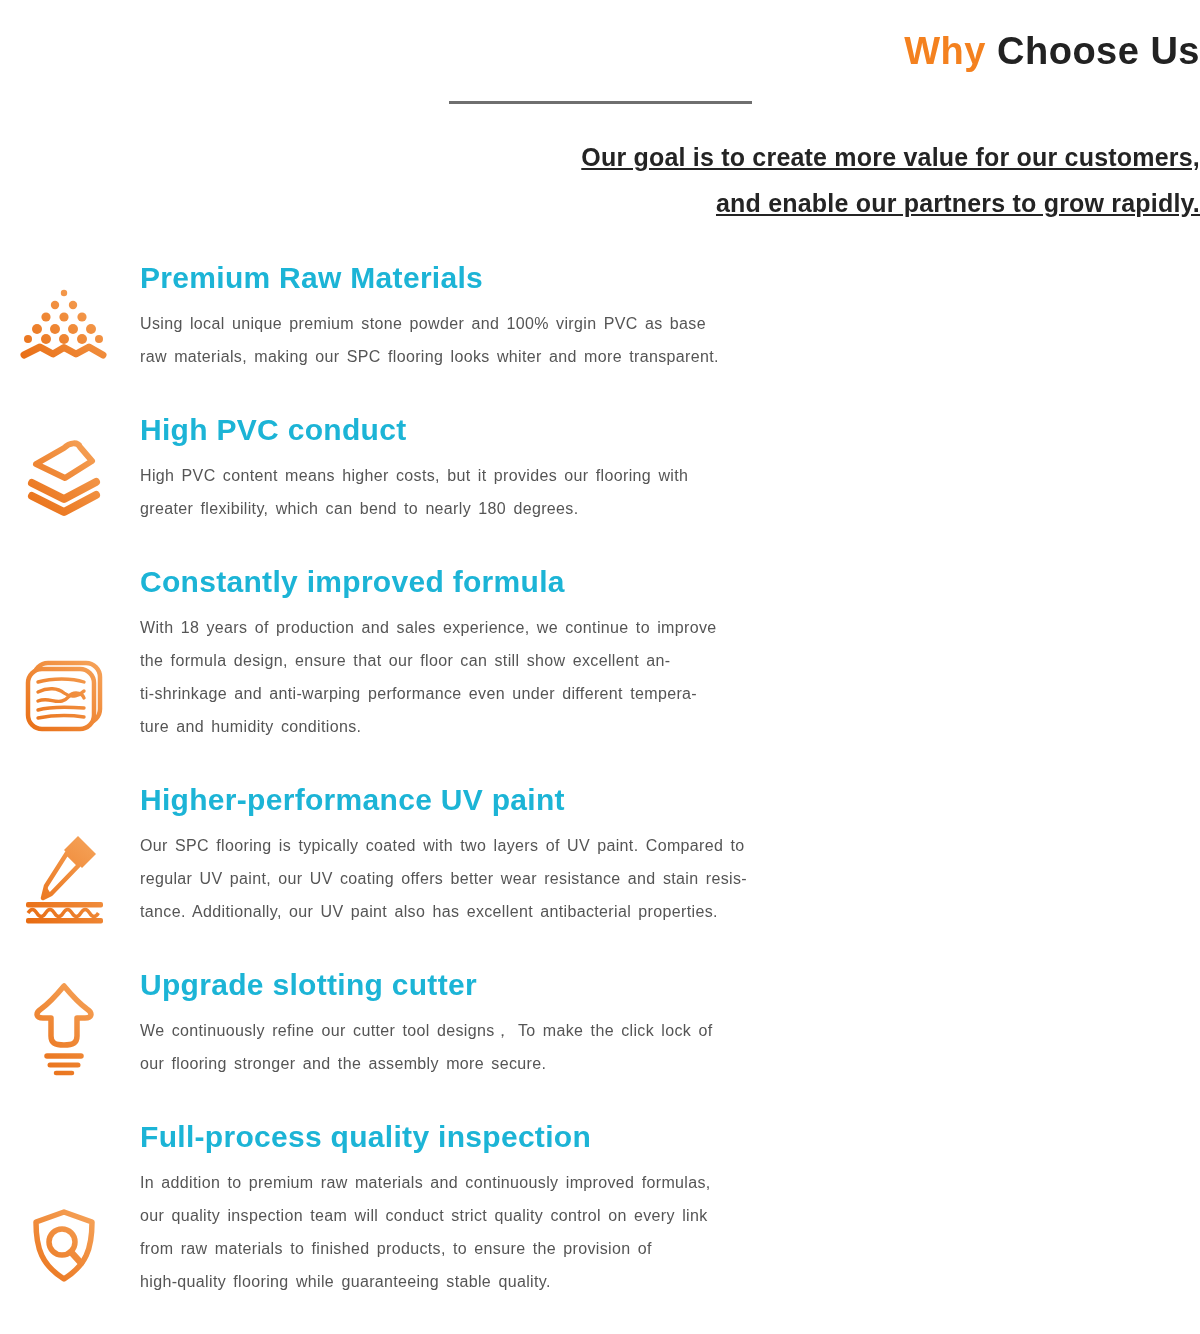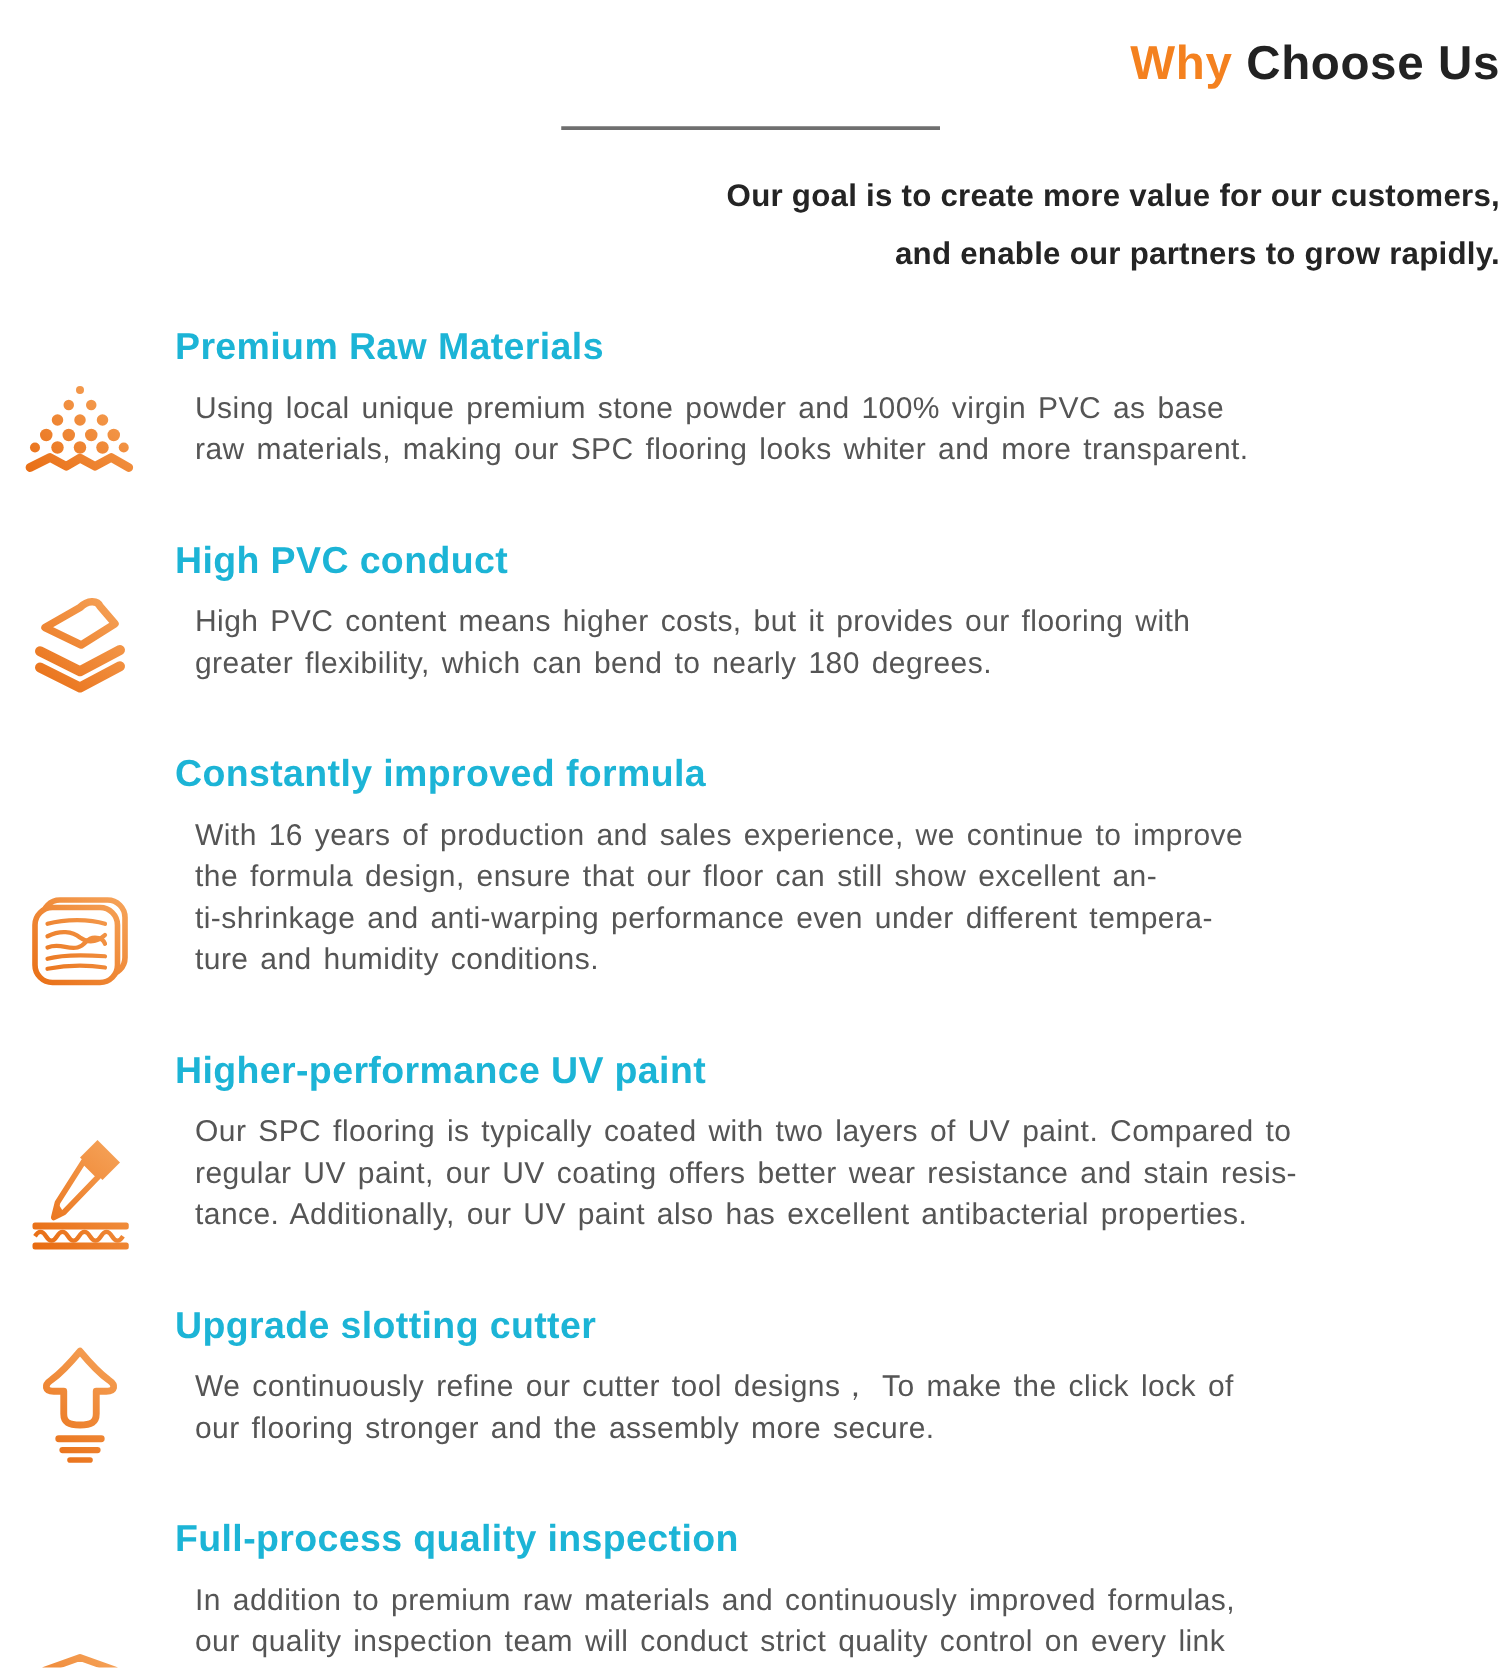--- a/index.html
+++ b/index.html
@@ -13,38 +13,38 @@
     font-size:38px;font-weight:bold;color:#222222;
     letter-spacing:0.5px;line-height:46px;margin:0;
   }
   .page-title .accent{color:#f4811f;}
   .title-divider{
     width:303px;height:3px;background:#6f6f6f;border:none;
     margin:27px auto 30px auto;
   }
   .subtitle{
     font-size:25px;font-weight:bold;color:#242424;
-    line-height:46px;margin:0;letter-spacing:0.2px;
+    line-height:46px;margin:0;letter-spacing:0.2px;text-decoration:underline;
   }
   .sections{margin-top:36px;}
   .feature-row{
     display:flex;align-items:flex-end;
     padding-left:18px;margin-bottom:41px;
   }
   .icon-box{
     flex:0 0 96px;width:96px;margin-right:26px;padding-top:2px;
   }
   .icon-box svg{display:block;}
   .feature-content{flex:1;min-width:0;}
   .feature-heading{
     font-size:30px;font-weight:bold;color:#1cb4d6;
     margin:0 0 13px 0;letter-spacing:0.3px;line-height:32px;
   }
   .feature-body{
-    font-size:24px;color:#555555;line-height:33px;margin:16px;
+    font-size:16px;color:#555555;line-height:33px;margin:0;
     letter-spacing:0.35px;word-spacing:2.5px;white-space:pre;
   }
 </style>
 </head>
 <body>
 
 <div class="hero">
   <h1 class="page-title"><span class="accent">Why</span><span> Choose Us</span></h1>
   <hr class="title-divider">
   <p class="subtitle">Our goal is to create more value for our customers,</p>
@@ -123,21 +123,21 @@
         <rect x="10" y="18" width="66" height="60" rx="14" fill="#ffffff" stroke="url(#g3)" stroke-width="4.5"></rect>
         <path d="M20,31 C34,27 54,27 66,31" fill="none" stroke="url(#g3)" stroke-width="3.4" stroke-linecap="round"></path>
         <path d="M20,41 C30,36 40,37 46,42 C54,48 62,44 66,40" fill="none" stroke="url(#g3)" stroke-width="3.4" stroke-linecap="round"></path>
         <path d="M20,50 C30,46 36,52 44,50 C52,48 50,42 58,42 C62,42 65,44 66,47" fill="none" stroke="url(#g3)" stroke-width="3.4" stroke-linecap="round"></path>
         <path d="M20,59 C34,55 52,56 66,57" fill="none" stroke="url(#g3)" stroke-width="3.4" stroke-linecap="round"></path>
         <path d="M20,67 C36,64 52,64 66,66" fill="none" stroke="url(#g3)" stroke-width="3.4" stroke-linecap="round"></path>
       </svg>
     </div>
     <div class="feature-content">
       <h2 class="feature-heading">Constantly improved formula</h2>
-      <p class="feature-body">With 16 years of production and sales experience, we continue to improve
+      <p class="feature-body">With 18 years of production and sales experience, we continue to improve
 the formula design, ensure that our floor can still show excellent an-
 ti-shrinkage and anti-warping performance even under different tempera-
 ture and humidity conditions.</p>
     </div>
   </div>
 
   <div class="feature-row">
     <div class="icon-box">
       <svg width="92" height="96" viewBox="0 0 92 96">
         <defs>

